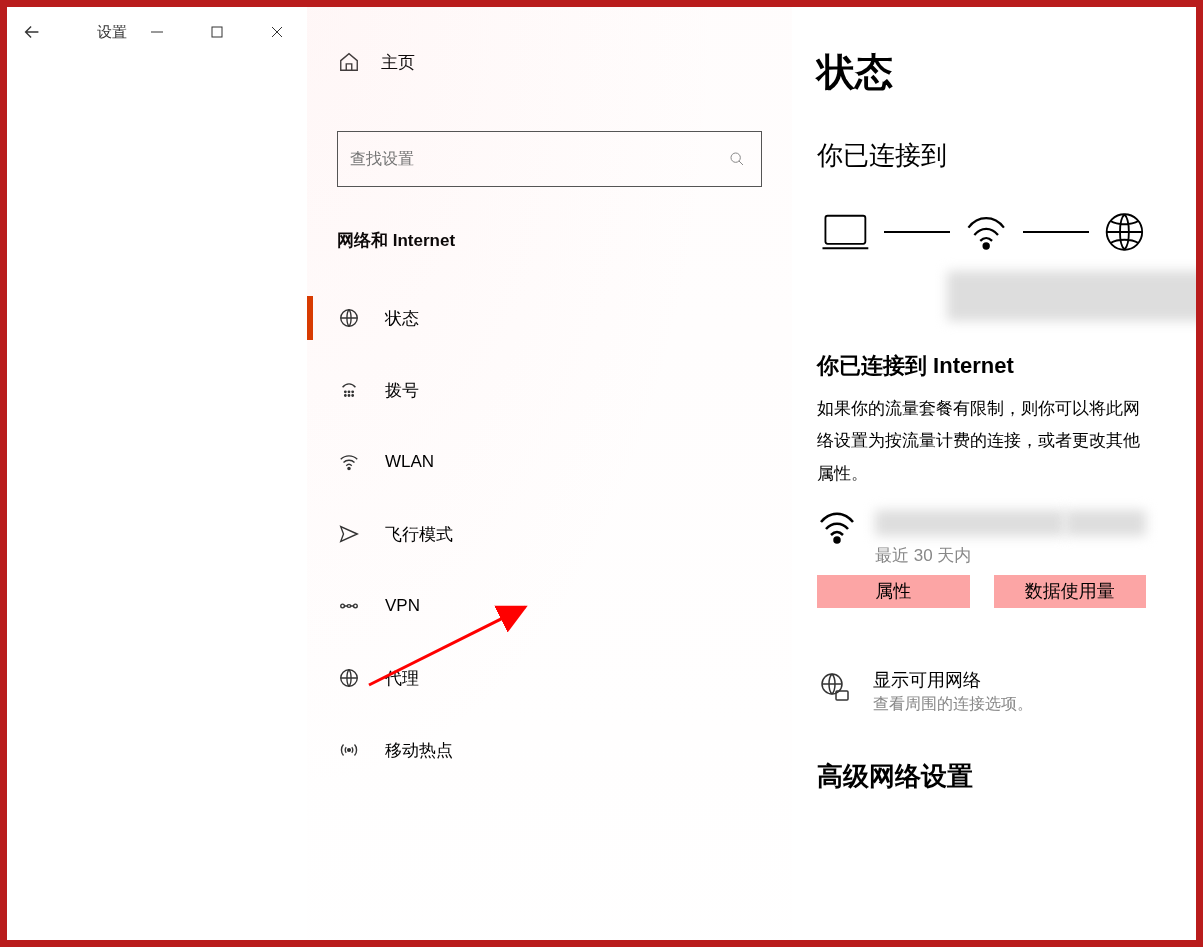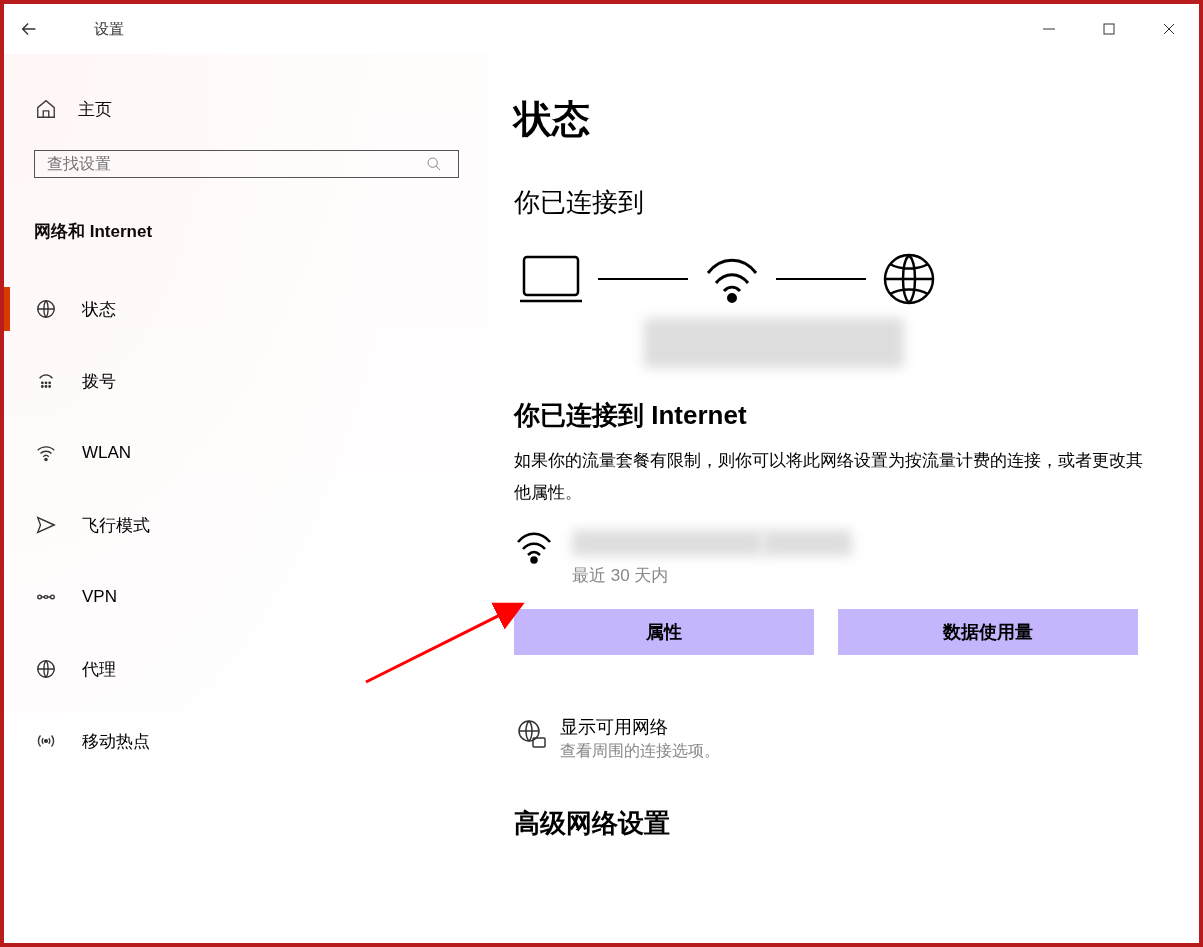--- a/index.html
+++ b/index.html
@@ -1,57 +1,57 @@
 <!DOCTYPE html>
 <html><head>
   <meta charset="utf-8">
   <style>
     * { margin: 0; padding: 0; box-sizing: border-box; font-family: "Microsoft YaHei", "Segoe UI", sans-serif; }
     body { width: 1203px; height: 947px; background: #fff; overflow: hidden; position: relative; }
-    .window-frame { width: 100%; height: 100%; border: 4px solid #b91c1c; position: relative; display: flex; flex-direction: column; }
+    .window-frame { width: 100%; height: 100%; border: 7px solid #b91c1c; position: relative; display: flex; }
     .title-bar { height: 50px; display: flex; align-items: center; justify-content: space-between; padding: 0 0 0 0; }
     .title-left { display: flex; align-items: center; }
     .back-btn { width: 50px; height: 50px; display: flex; align-items: center; justify-content: center; cursor: pointer; }
     .app-title { font-size: 15px; margin-left: 40px; color: #333; }
     .window-controls { display: flex; gap: 0; }
     .win-ctrl { width: 60px; height: 40px; display: flex; align-items: center; justify-content: center; cursor: pointer; }
     .content { flex: 1; display: flex; overflow: hidden; }
     .sidebar { width: 485px; padding: 30px 30px 0 30px; background: linear-gradient(to bottom, rgba(255,200,200,0.05), rgba(255,230,230,0.02)); position:relative; }
     .sidebar-bg-blur { position:absolute; left:0; top:0; right:0; bottom:0; background: radial-gradient(ellipse at top left, rgba(255,180,180,0.08), transparent 60%); pointer-events:none; }
     .home-row { display: flex; align-items: center; gap: 20px; height: 50px; cursor: pointer; }
     .home-row span.label { font-size: 17px; }
-    .search-box { margin-top: 16px; width: 425px; height: 28px; border: 1px solid #555; display: flex; align-items: center; padding: 0 12px; position:relative; }
+    .search-box { margin-top: 44px; width: 425px; height: 56px; border: 1px solid #555; display: flex; align-items: center; padding: 0 12px; position:relative; }
     .search-box input { flex: 1; border: none; outline: none; font-size: 16px; background: transparent; color: #888; }
     .search-icon-slot { width: 24px; display:flex; align-items:center; justify-content:center; }
     .category-title { margin-top: 42px; font-size: 17px; font-weight: 600; }
     .nav-list { margin-top: 30px; display: flex; flex-direction: column; margin-left: -30px; margin-right: -30px; }
     .nav-item { height: 72px; display: flex; align-items: center; gap: 24px; padding-left: 30px; cursor: pointer; position: relative; }
     .nav-item.active::before { content: ""; position: absolute; left: 0; top: 14px; bottom: 14px; width: 6px; background: #d83b01; }
     .nav-item .nav-label { font-size: 17px; }
     .nav-icon { width: 24px; height: 24px; display:flex; align-items:center; justify-content:center; }
     .main { flex: 1; padding: 40px 50px 0 25px; overflow-y: auto; position: relative; }
     .main::-webkit-scrollbar { width: 8px; }
     .main::-webkit-scrollbar-thumb { background: #ccc; }
     .page-title { font-size: 38px; font-weight: 600; margin-bottom: 40px; }
     .section-title { font-size: 26px; font-weight: 400; margin-bottom: 30px; }
     .diagram { display: flex; align-items: center; gap: 14px; margin-left: 4px; margin-bottom: 10px; }
     .diag-line { width: 90px; height: 2px; background: #000; }
     .blur-block { filter: blur(6px); background: #ddd; color: transparent; border-radius: 2px; }
     .net-name-blur { width: 260px; height: 50px; margin: 8px auto 30px; }
-    .connected-title { font-size: 26px; margin-bottom: 12px; }
+    .connected-title { font-size: 22px; margin-bottom: 12px; }
     .connected-desc { font-size: 17px; line-height: 1.9; margin-bottom: 20px; }
-    .network-row { display: flex; align-items: flex-start; justify-content: flex-start; margin-bottom: 22px; }
+    .network-row { display: flex; align-items: flex-start; justify-content: flex-start; margin-bottom: 8px; }
     .network-left { display: flex; align-items: flex-start; gap: 18px; }
     .network-info { display:flex; flex-direction: column; gap: 8px; }
     .ssid-blur { width: 190px; height: 26px; }
     .usage-blur { width: 90px; height: 26px; }
     .recent-text { font-size: 17px; color: #888; }
     .btn-row { display: flex; gap: 24px; margin-bottom: 60px; }
-    .gray-btn { flex:1; max-width: 300px; height: 46px; background: #c4b5fd; border: none; font-size: 18px; cursor: pointer; font-weight: bold; }
-    .option-row { display: flex; align-items: flex-start; gap: 12px; margin-bottom: 44px; cursor: pointer; }
+    .gray-btn { flex:1; max-width: 300px; height: 33px; background: #fca5a5; border: none; font-size: 18px; cursor: pointer; }
+    .option-row { display: flex; align-items: flex-start; gap: 22px; margin-bottom: 44px; cursor: pointer; }
     .option-icon { width: 34px; height: 34px; display:flex; align-items:center; justify-content:center; margin-top:2px; }
     .option-title { font-size: 18px; }
     .option-desc { font-size: 16px; color: #888; margin-top: 2px; }
     .adv-title { font-size: 26px; margin-bottom: 36px; }
     .arrow-annotation { position: absolute; pointer-events: none; }
     svg { display:block; }
   </style>
 </head>
 <body>
 

